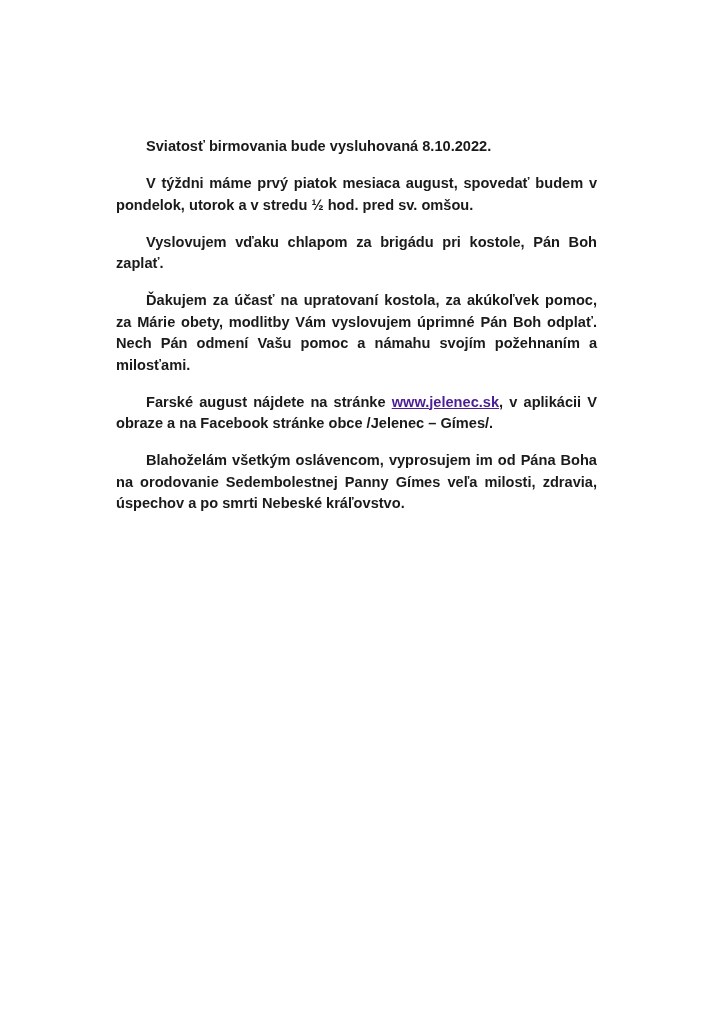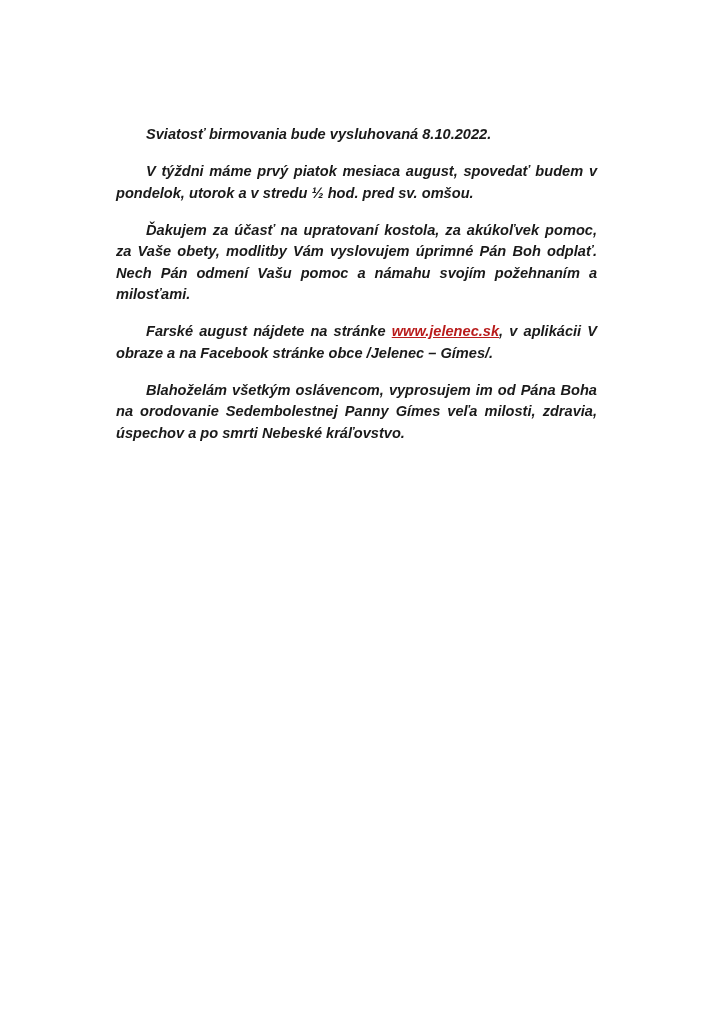--- a/index.html
+++ b/index.html
@@ -9,43 +9,43 @@
     }
     body {
       width: 724px;
       height: 1024px;
       position: relative;
       overflow: hidden;
     }
     .page {
       position: absolute;
       left: 116px;
-      top: 124px;
+      top: 136px;
       width: 481px;
       font-family: "Liberation Sans", sans-serif;
       font-weight: bold;
       font-size: 14.6px;
       line-height: 21.5px;
       color: #1a1a1a;
-      font-style: italic;
     }
     .para {
       margin: 0 0 15.5px 0;
       text-align: justify;
       text-indent: 30px;
     }
     a.link {
-      color: #b91c1c;
+      color: #4c1d95;
       text-decoration: underline;
     }
   </style>
 </head>
 <body>
 
 <div class="page">
   <p class="para">Sviatosť birmovania bude vysluhovaná 8.10.2022.</p>
   <p class="para">V týždni máme prvý piatok mesiaca august, spovedať budem v pondelok, utorok a v stredu ½ hod. pred sv. omšou.</p>
-  <p class="para">Ďakujem za účasť na upratovaní kostola, za akúkoľvek pomoc, za Vaše obety, modlitby Vám vyslovujem úprimné Pán Boh odplať. Nech Pán odmení Vašu pomoc a námahu svojím požehnaním a milosťami.</p>
+  <p class="para">Vyslovujem vďaku chlapom za brigádu pri kostole, Pán Boh zaplať.</p>
+  <p class="para">Ďakujem za účasť na upratovaní kostola, za akúkoľvek pomoc, za Márie obety, modlitby Vám vyslovujem úprimné Pán Boh odplať. Nech Pán odmení Vašu pomoc a námahu svojím požehnaním a milosťami.</p>
   <p class="para">
     <span>Farské august nájdete na stránke </span><a class="link">www.jelenec.sk</a><span>, v aplikácii V obraze a na Facebook stránke obce /Jelenec – Gímes/.</span>
   </p>
   <p class="para">Blahoželám všetkým oslávencom, vyprosujem im od Pána Boha na orodovanie Sedembolestnej Panny Gímes veľa milosti, zdravia, úspechov a po smrti Nebeské kráľovstvo.</p>
 </div>
 
 </body></html>

